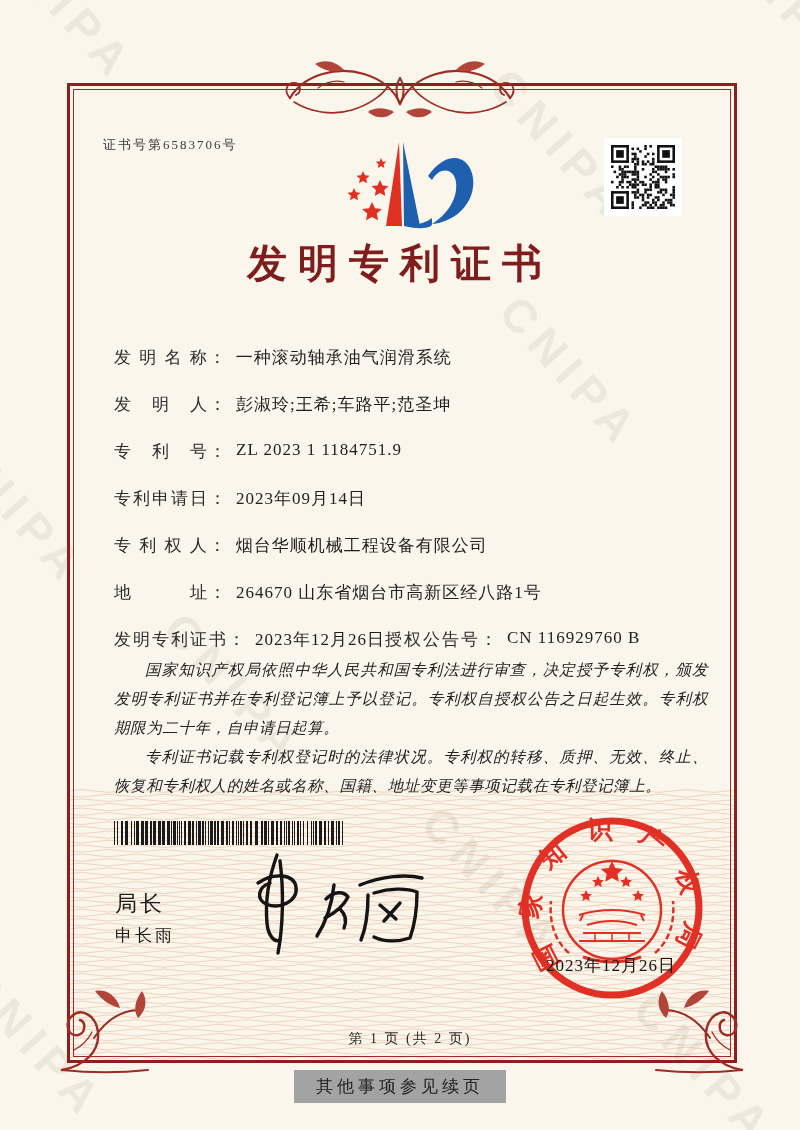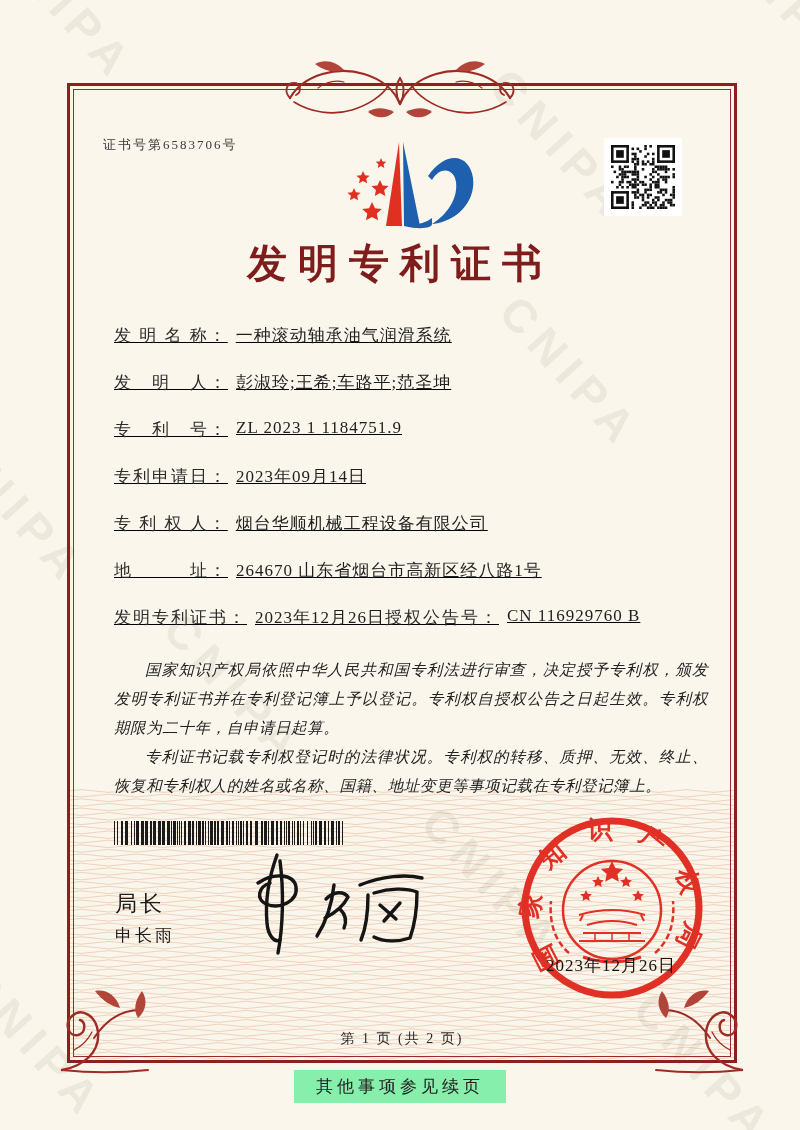--- a/index.html
+++ b/index.html
@@ -33,21 +33,21 @@
     position:absolute;left:103px;top:136px;
     font-size:13px;letter-spacing:2px;color:#3a3a3a;
   }
   #logo{position:absolute;left:336px;top:126px;}
   #qrwrap{position:absolute;left:604px;top:138px;width:78px;height:78px;background:#ffffff;}
   #qr{position:absolute;left:7px;top:7px;}
   .title{
     position:absolute;left:0;top:236px;width:800px;text-align:center;
     font-size:40px;font-weight:bold;letter-spacing:11px;color:#7f1d1d;
   }
-  .fields{position:absolute;left:114px;top:324px;width:600px;text-decoration:underline;}
+  .fields{position:absolute;left:114px;top:346px;width:600px;}
   .field-row{height:47px;display:flex;align-items:flex-start;font-size:17px;color:#1f1f1f;}
   .field-label{white-space:pre;letter-spacing:2px;color:#2b2b2b;min-width:102px;}
   .field-value{margin-left:8px;letter-spacing:1px;}
   .grant-group2{display:flex;}
   .paragraphs{
     position:absolute;left:114px;top:655px;width:594px;
     font-size:15.5px;line-height:29px;color:#222;text-align:justify;
     letter-spacing:0.6px;
   }
   .paragraphs p{margin:0;text-indent:2em;font-style:italic;}
@@ -61,27 +61,27 @@
     font-family:"Liberation Sans","DejaVu Sans",sans-serif;letter-spacing:3px;
   }
   #signature{position:absolute;left:222px;top:843px;}
   #seal{position:absolute;left:517px;top:813px;z-index:6;}
   .seal-date{
     position:absolute;left:531px;top:954px;width:160px;text-align:center;
     font-size:17px;color:#141414;letter-spacing:1px;z-index:7;
   }
   .footer-page{
     position:absolute;left:67px;top:1030px;width:670px;text-align:center;
-    font-size:14px;color:#2a2a2a;letter-spacing:2px;
+    font-size:14px;color:#2a2a2a;letter-spacing:2px;padding-left:8px;
   }
   .continuation{
     position:absolute;left:0;top:1070px;width:800px;text-align:center;z-index:5;
   }
   .continuation span{
-    display:inline-block;background:#86efac;padding:5px 22px;
+    display:inline-block;background:#a3a3a3;padding:5px 22px;
     font-size:17px;color:#222;letter-spacing:4px;
   }
 </style>
 </head>
 <body>
 
 <div class="page">
 
   <svg id="waves" width="664" height="272">
       <path d="M-30,3.0 q13.75,2.8 27.5,0 t27.5,0 q13.75,2.8 27.5,0 t27.5,0 q13.75,2.8 27.5,0 t27.5,0 q13.75,2.8 27.5,0 t27.5,0 q13.75,2.8 27.5,0 t27.5,0 q13.75,2.8 27.5,0 t27.5,0 q13.75,2.8 27.5,0 t27.5,0 q13.75,2.8 27.5,0 t27.5,0 q13.75,2.8 27.5,0 t27.5,0 q13.75,2.8 27.5,0 t27.5,0 q13.75,2.8 27.5,0 t27.5,0 q13.75,2.8 27.5,0 t27.5,0 q13.75,2.8 27.5,0 t27.5,0 q13.75,2.8 27.5,0 t27.5,0" fill="none" stroke="#e29a72" stroke-width="0.8" stroke-opacity="0.5"></path>

